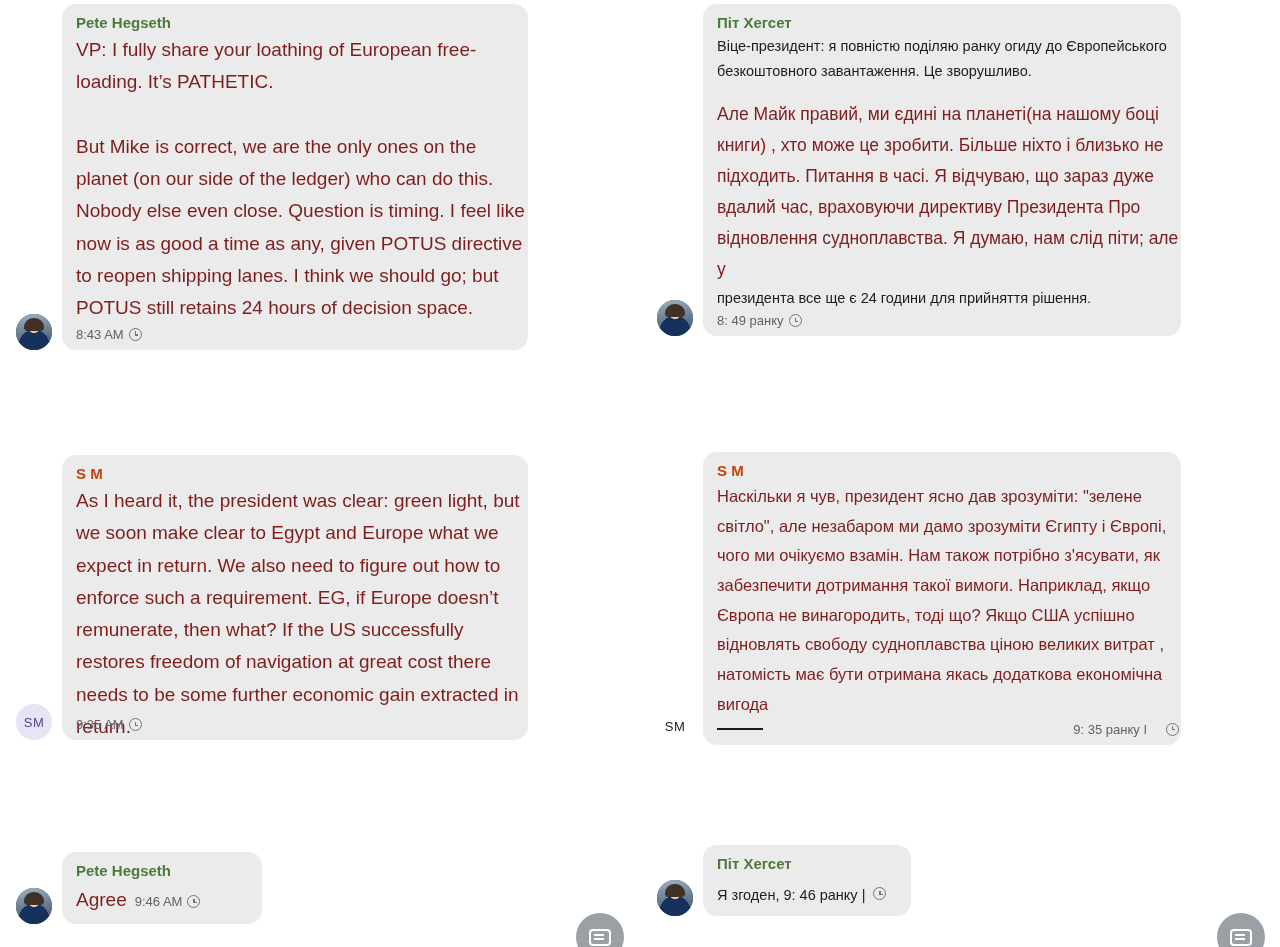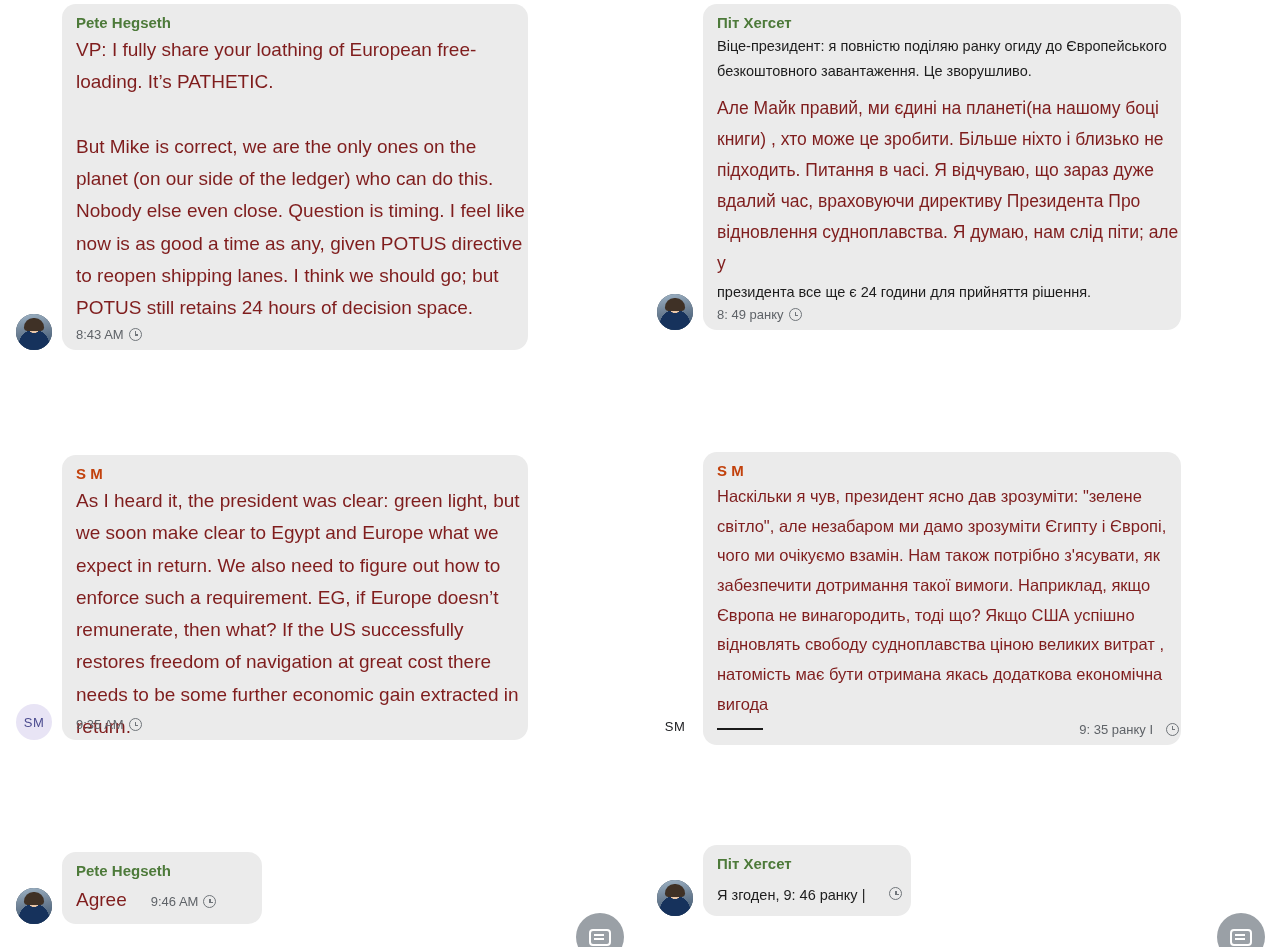--- a/index.html
+++ b/index.html
@@ -117,21 +117,21 @@
   .meta .clock::after {
     content: "";
     position: absolute;
     left: 5px; top: 5.6px;
     width: 3.4px; height: 1.3px;
     background: #70757a;
   }
   .inline-meta {
     display: flex;
     align-items: baseline;
-    gap: 24px;
+    gap: 8px;
   }
   .inline-meta .meta { margin-top: 12px; }
 
   
   .fab {
     position: absolute;
     bottom: -14px;
     width: 48px; height: 48px;
     border-radius: 50%;
     background: #9aa0a6;
@@ -213,37 +213,37 @@
     </div>
   </div>
 
   <div class="pane pane-right">
 
     <div class="msg-row" style="left:16px; top:4px;">
       <div class="avatar photo"></div>
       <div class="bubble" style="width:478px;">
         <div class="sender">Піт Хегсет</div>
         <div class="body small">Віце-президент: я повністю поділяю ранку огиду до Європейського безкоштовного завантаження. Це зворушливо.</div>
-        <div class="body" style="font-size:17.5px; line-height:1.78; margin-top:8px;">Але Майк правий, ми єдині на планеті(на нашому боці книги) , хто може це зробити. Більше ніхто і близько не підходить. Питання в часі. Я відчуваю, що зараз дуже вдалий час, враховуючи директиву Президента Про відновлення судноплавства. Я думаю, нам слід піти; але у</div>
+        <div class="body" style="font-size:17.5px; line-height:1.78; margin-top:14px;">Але Майк правий, ми єдині на планеті(на нашому боці книги) , хто може це зробити. Більше ніхто і близько не підходить. Питання в часі. Я відчуваю, що зараз дуже вдалий час, враховуючи директиву Президента Про відновлення судноплавства. Я думаю, нам слід піти; але у</div>
         <div class="body small">президента все ще є 24 години для прийняття рішення.</div>
         <div class="meta">
           <span>8: 49 ранку</span>
           <span class="clock"></span>
         </div>
       </div>
     </div>
 
     <div class="msg-row" style="left:16px; top:452px;">
       <div class="avatar initials" style="background:#ffffff; color:#202124;">SM</div>
       <div class="bubble" style="width:478px;">
         <div class="sender teal">S M</div>
         <div class="body" style="font-size:16.5px; line-height:1.8;">Наскільки я чув, президент ясно дав зрозуміти: "зелене світло", але незабаром ми дамо зрозуміти Єгипту і Європі, чого ми очікуємо взамін. Нам також потрібно з'ясувати, як забезпечити дотримання такої вимоги. Наприклад, якщо Європа не винагородить, тоді що? Якщо США успішно відновлять свободу судноплавства ціною великих витрат , натомість має бути отримана якась додаткова економічна вигода</div>
         <div class="meta" style="justify-content:space-between;">
           <span class="strike"></span>
-          <span style="display:flex; align-items:center; gap:13px;">
+          <span style="display:flex; align-items:center; gap:19px;">
             <span>9: 35 ранку I</span>
             <span class="clock"></span>
           </span>
         </div>
       </div>
     </div>
 
     <div class="msg-row" style="left:16px; top:845px;">
       <div class="avatar photo"></div>
       <div class="bubble" style="width:208px;">

